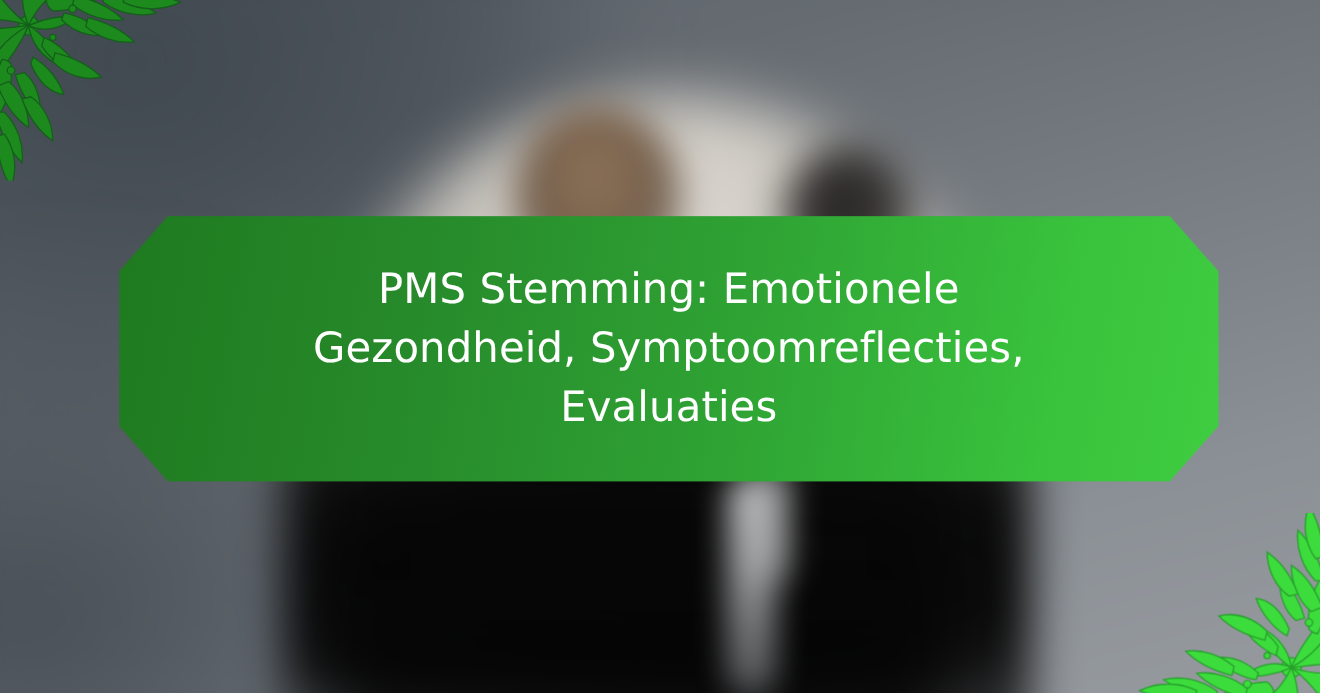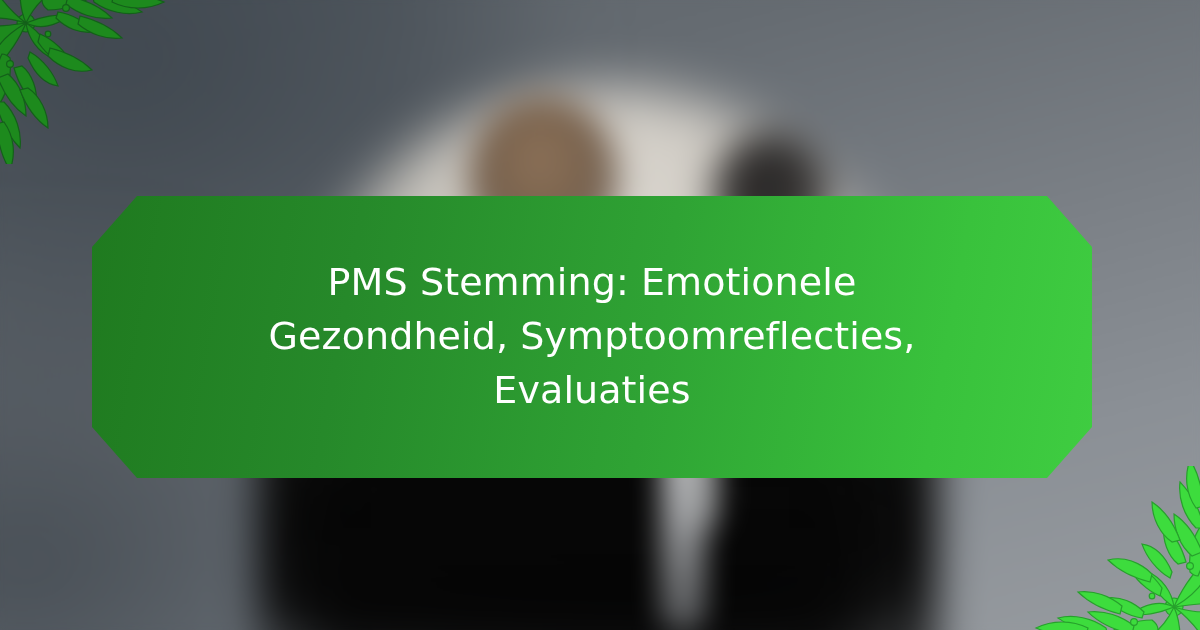--- a/index.html
+++ b/index.html
@@ -126,24 +126,24 @@
     height: 170px;
     pointer-events: none;
   }
   .ornament svg { display: block; width: 100%; height: 100%; }
   .orn-tl { left: -4px; top: -6px; }
   .orn-br { right: -4px; bottom: -6px; transform: rotate(180deg); }
 
   
   .banner {
     position: absolute;
-    left: 92px;
+    left: 108px;
     top: 196px;
     width: 1000px;
-    height: 282px;
+    height: 242px;
     background: linear-gradient(100deg, #1f7a1f 0%, #26892a 26%, #2fa334 56%, #39c23c 84%, #3fcd41 100%);
     clip-path: polygon(
       45px 0,
       calc(100% - 45px) 0,
       100% 51px,
       100% calc(100% - 51px),
       calc(100% - 45px) 100%,
       45px 100%,
       0 calc(100% - 51px),
       0 51px

